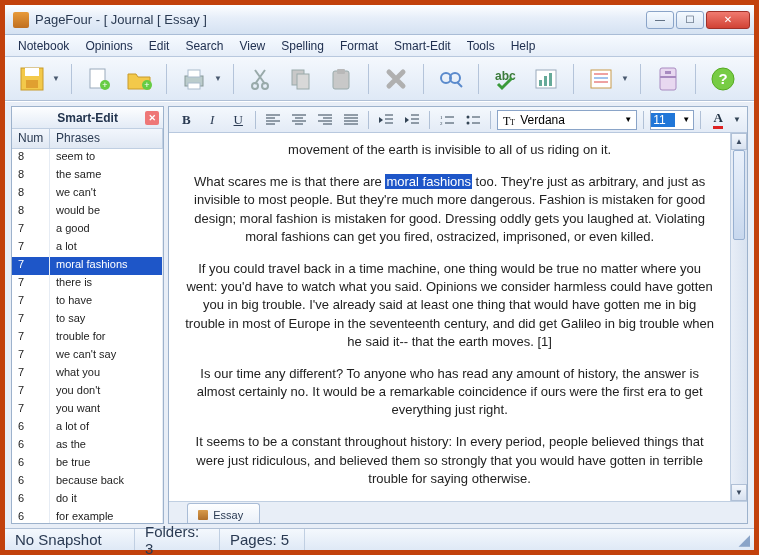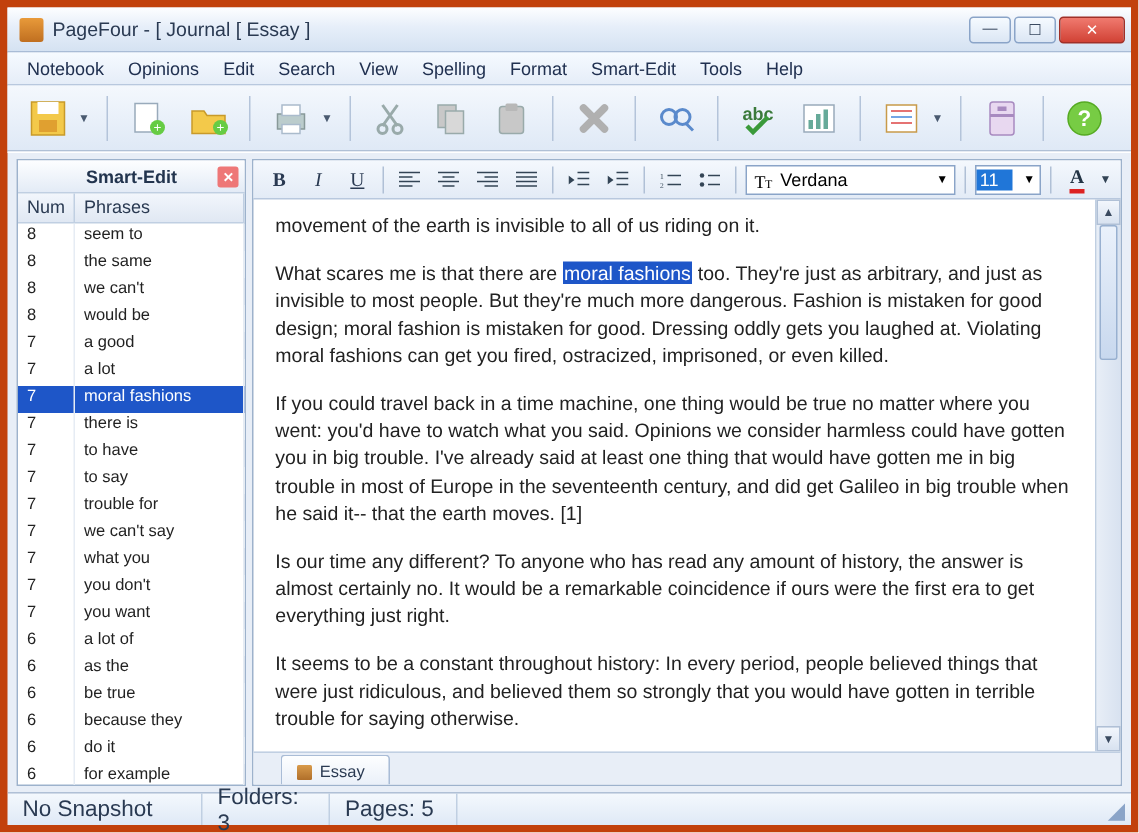--- a/index.html
+++ b/index.html
@@ -32,21 +32,21 @@
 .row.selected { background: #1e56c8; color: #fff; }
 .row:not(.selected):nth-child(even){ background:#fff;}
 .editor-area { flex: 1; margin: 4px 6px 4px 2px; display: flex; flex-direction: column; border: 1px solid #9db2cc; background: #fff; min-height:0;}
 .format-bar { height: 26px; background: linear-gradient(#f4f8fd,#e3ebf6); border-bottom: 1px solid #b8c8de; display: flex; align-items: center; padding: 0 6px; gap: 4px; }
 .fmt-btn { width: 22px; height: 20px; display:flex; align-items:center; justify-content:center; border:1px solid transparent; border-radius:2px; font-family: "Times New Roman", serif; font-size:13px; color:#2a3a52;}
 .fmt-sep { width: 1px; height: 18px; background: #b0c0d6; margin: 0 2px; }
 .font-select { height:20px; border:1px solid #8aa4c8; background:#fff; display:flex; align-items:center; padding:0 4px; font-size:12px; gap:4px;}
 .font-name { width:100px; }
 .font-size { width:24px; background:#2076d8; color:#fff; padding:0 2px;}
 .editor-wrap { flex:1; display:flex; min-height:0;}
-.editor { flex: 1; padding: 8px 14px; font-family: Verdana, sans-serif; font-size: 13px; color: #222; line-height: 1.4; overflow-y: auto; }
+.editor { flex: 1; padding: 8px 14px; font-family: Verdana, sans-serif; font-size: 13px; color: #222; line-height: 1.4; overflow-y: auto; text-align: center; }
 .editor p { margin-bottom: 14px; }
 .hl { background: #1e56c8; color: #fff; padding: 0 1px; }
 .vscroll { width:17px; background:linear-gradient(90deg,#e8eef7,#d8e2f0); border-left:1px solid #c0cfe2; position:relative;}
 .vscroll .arrow{height:17px;background:linear-gradient(#f2f6fc,#d8e2f0);border:1px solid #b0c0d6;display:flex;align-items:center;justify-content:center;font-size:8px;color:#3a4a60;}
 .vscroll .thumb{position:absolute;top:17px;left:2px;right:2px;height:90px;background:linear-gradient(#eaf1fb,#c8d8ee);border:1px solid #98b0d0;border-radius:2px;}
 .tab-strip { height: 22px; background: #e8eef7; border-top: 1px solid #c0cfe2; display: flex; align-items: flex-end; padding-left: 18px; }
 .doc-tab { height: 20px; padding: 2px 16px 0 10px; background: linear-gradient(#fdfeff,#eaf0f9); border: 1px solid #a9bcd6; border-bottom: none; border-radius: 3px 3px 0 0; font-size: 11px; color: #2a3a52; display:flex; align-items:center; gap:5px;}
 .doc-tab::before{content:"";width:10px;height:10px;background:linear-gradient(#d89a4a,#b06f2a);border-radius:1px;}
 .statusbar { height: 22px; background: linear-gradient(#f4f8fd,#dfe9f6); border-top: 1px solid #b0c0d6; display: flex; align-items: center; font-size: 15px; color: #2a3a52; }
 .statusbar div { padding: 0 10px; border-right: 1px solid #c0cfe2; height:100%; display:flex; align-items:center;}
@@ -267,21 +267,21 @@
           <div class="row">
             <div class="col-num">6</div>
             <div class="col-phr">as the</div>
           </div>
           <div class="row">
             <div class="col-num">6</div>
             <div class="col-phr">be true</div>
           </div>
           <div class="row">
             <div class="col-num">6</div>
-            <div class="col-phr">because they</div>
+            <div class="col-phr">because back</div>
           </div>
           <div class="row">
             <div class="col-num">6</div>
             <div class="col-phr">do it</div>
           </div>
           <div class="row">
             <div class="col-num">6</div>
             <div class="col-phr">for example</div>
           </div>
           <div class="row">

